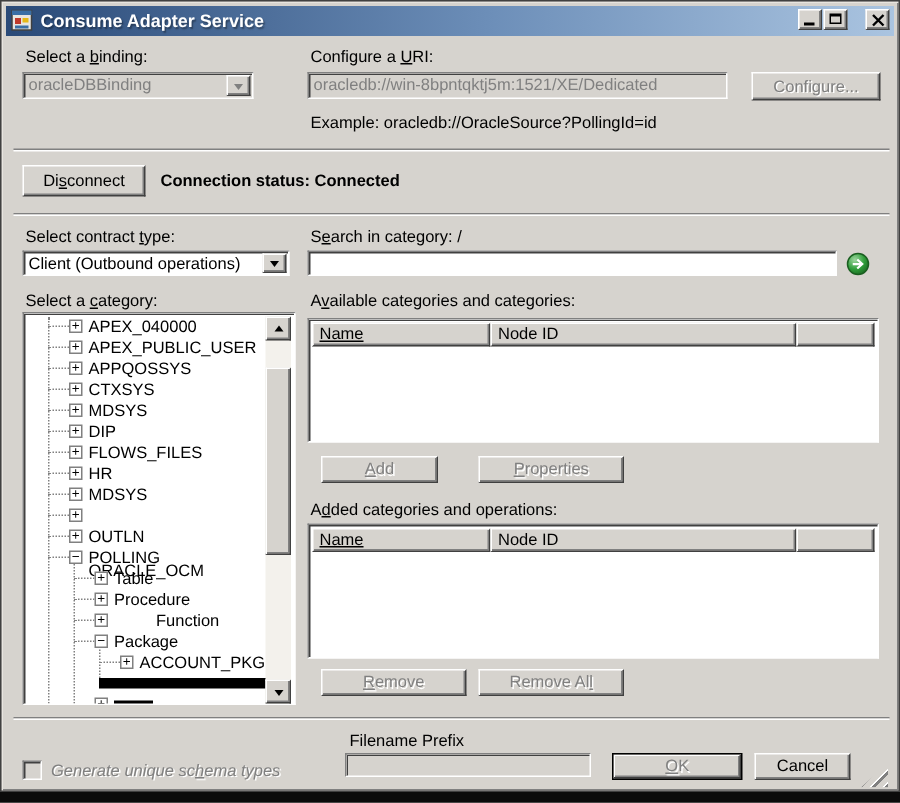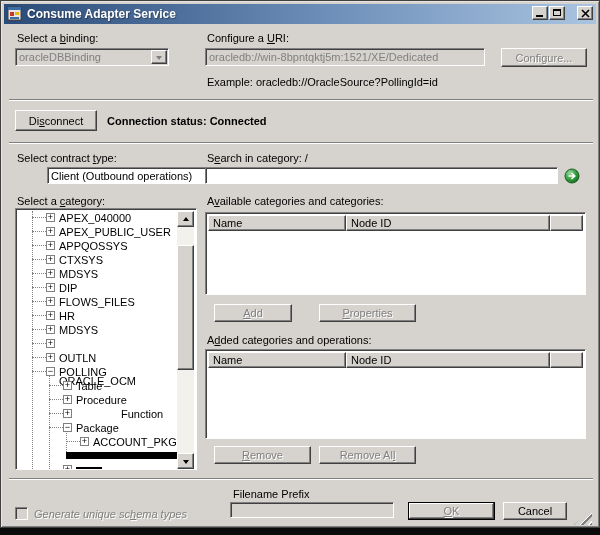--- a/index.html
+++ b/index.html
@@ -71,21 +71,21 @@
   #sb-up { top:0; } #sb-down { bottom:0; }
   #sb-thumb { position:absolute; left:0; top:34px; width:17px; height:125px; background:#d6d3ce;
     border:1px solid; border-color:#fff #404040 #404040 #fff; box-shadow: inset -1px -1px 0 #808080; }
 
   
   .lv { position:absolute; background:#fff; border:1px solid;
     border-color:#808080 #fff #fff #808080; box-shadow: inset 1px 1px 0 #404040; }
   .lv-head { position:absolute; left:2px; top:2px; right:2px; height:16px; display:flex; }
   .hcell { height:16px; background:#d6d3ce; border:1px solid; border-color:#fff #404040 #404040 #fff;
     box-shadow: inset -1px -1px 0 #808080; padding:1px 0 0 4px; white-space:nowrap; overflow:hidden; }
-  .hcell:nth-child(1) { width:138px; } .hcell:nth-child(2) { width:204px; }
+  .hcell:nth-child(1) { width:119px;text-decoration:underline; } .hcell:nth-child(2) { width:204px; }
   .hfill { flex:1; background:#d6d3ce; border:1px solid; border-color:#fff #404040 #404040 #fff;
     box-shadow: inset -1px -1px 0 #808080; }
 
   
   #go-btn { position:absolute; left:563px; top:167px; width:16px; height:16px; }
 
   
   #chk { position:absolute; left:14px; top:506px; width:13px; height:13px; background:#d6d3ce;
     border:1px solid; border-color:#808080 #fff #fff #808080; box-shadow: inset 1px 1px 0 #404040; }
   #grip { position:absolute; right:7px; bottom:2px; width:18px; height:16px;
@@ -146,21 +146,21 @@
 
     <div class="btn" style="left:14px; top:109px; width:82px; height:21px;">
       <span><span>Di</span><span class="ac">s</span><span>connect</span></span>
     </div>
     <span class="lbl" style="left:106px; top:114px; font-weight:bold;">Connection status: Connected</span>
 
     <div class="etch" style="left:8px; top:141px; width:584px;"></div>
 
     <span class="lbl" style="left:16px; top:151px;"><span>Select contract </span><span class="ac">t</span><span>ype:</span></span>
 
-    <div class="field sunken" style="left:14px; top:166px; width:178px; height:17px;margin-left:32px;">
+    <div class="field sunken" style="left:14px; top:166px; width:178px; height:17px;">
       <span class="ftext">Client (Outbound operations)</span>
       <span class="combo-arrow">
           <span class="tri-down"></span>
         </span>
     </div>
 
     <span class="lbl" style="left:206px; top:151px;"><span>S</span><span class="ac">e</span><span>arch in category: /</span></span>
 
     <input class="txt" style="left: 204px; top: 166px; width: 353px; height: 17px;" value="">
 
@@ -249,21 +249,21 @@
             <span class="tlabel" style="left: 58px;">Table</span>
           </div>
           <div class="trow" style="top: 182px;">
             <div class="stub" style="left: 31px; width: 14px;"></div>
             <span class="pbox" style="left: 45px;">+</span>
             <span class="tlabel" style="left: 58px;">Procedure</span>
           </div>
           <div class="trow" style="top: 196px;">
             <div class="stub" style="left: 31px; width: 14px;"></div>
             <span class="pbox" style="left: 45px;">+</span>
-            <span class="tlabel" style="left: 74px; padding-left: 29px;">Function</span>
+            <span class="tlabel" style="left: 57px; padding-left: 29px;">Function</span>
           </div>
           <div class="trow" style="top: 210px;">
             <div class="stub" style="left: 31px; width: 14px;"></div>
             <span class="pbox" style="left: 45px;">−</span>
             <span class="tlabel" style="left: 58px;">Package</span>
           </div>
           <div class="trow" style="top: 224px;">
             <div class="stub" style="left: 48px; width: 14px;"></div>
             <span class="pbox" style="left: 62px;">+</span>
             <span class="tlabel" style="left: 75px;">ACCOUNT_PKG</span>

